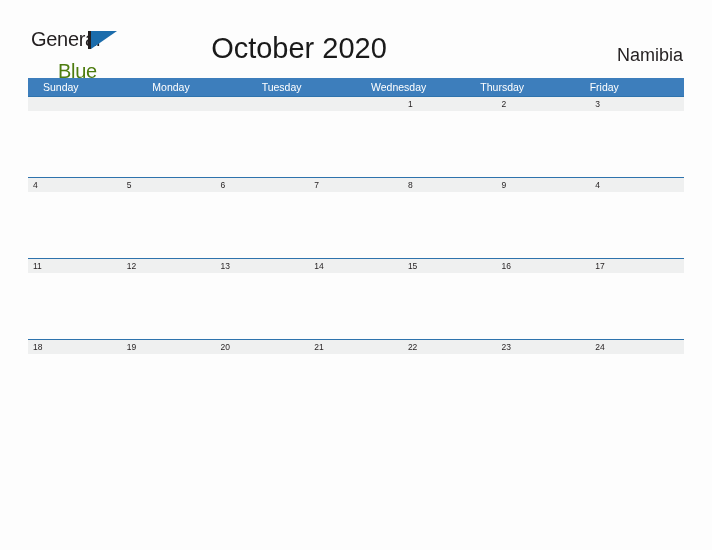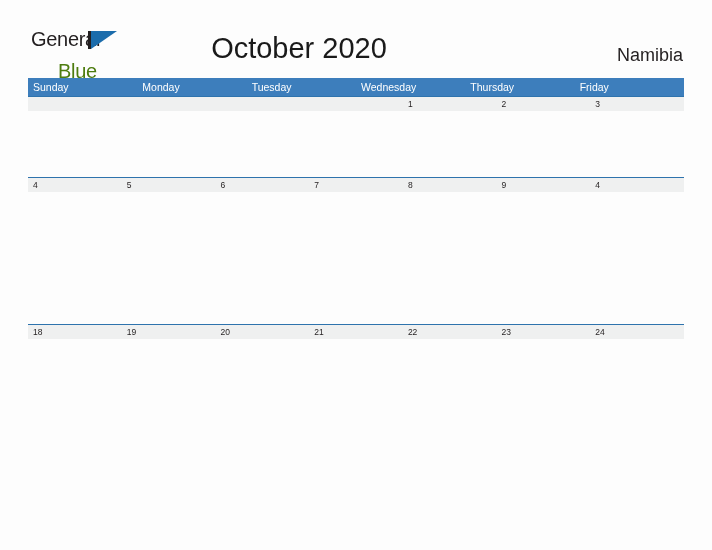--- a/index.html
+++ b/index.html
@@ -109,21 +109,21 @@
     display: flex;
     width: 100%;
     height: 18px;
     background: #3d7ebc;
   }
   .weekday-cell {
     flex: 1 1 0;
     color: #ffffff;
     font-size: 10.5px;
     line-height: 18px;
-    padding-left: 5px;
+    padding-left: 15px;
     box-sizing: border-box;
     font-family: "Liberation Sans", sans-serif;
     white-space: nowrap;
     overflow: hidden;
   }
 
   .week-row {
     width: 100%;
   }
   .week-dates {
@@ -226,20 +226,29 @@
         <div class="body-cell"></div>
         <div class="body-cell"></div>
         <div class="body-cell"></div>
         <div class="body-cell"></div>
         <div class="body-cell"></div>
         <div class="body-cell"></div>
       </div>
     </div>
 
     <div class="week-row">
+      <div class="week-dates">
+        <div class="date-cell">11</div>
+        <div class="date-cell">12</div>
+        <div class="date-cell">13</div>
+        <div class="date-cell">14</div>
+        <div class="date-cell">15</div>
+        <div class="date-cell">16</div>
+        <div class="date-cell">17</div>
+      </div>
       <div class="week-body">
         <div class="body-cell"></div>
         <div class="body-cell"></div>
         <div class="body-cell"></div>
         <div class="body-cell"></div>
         <div class="body-cell"></div>
         <div class="body-cell"></div>
         <div class="body-cell"></div>
       </div>
     </div>

